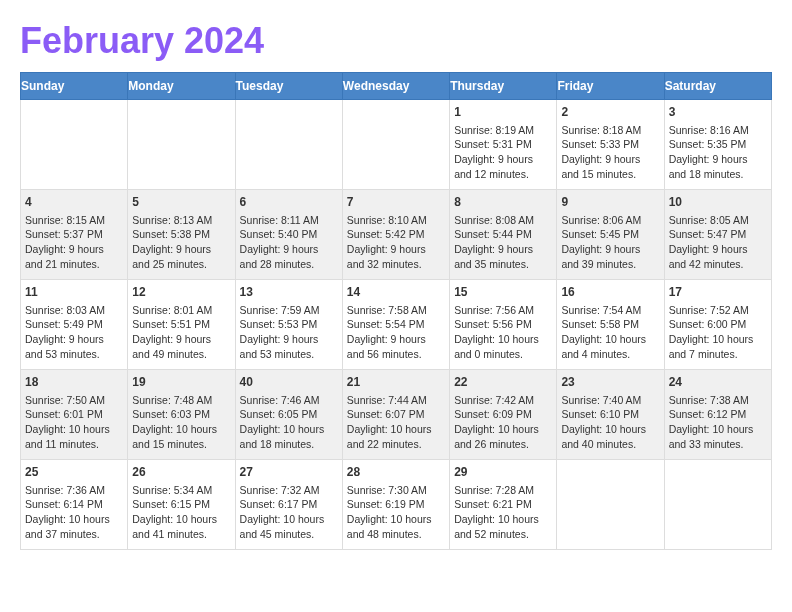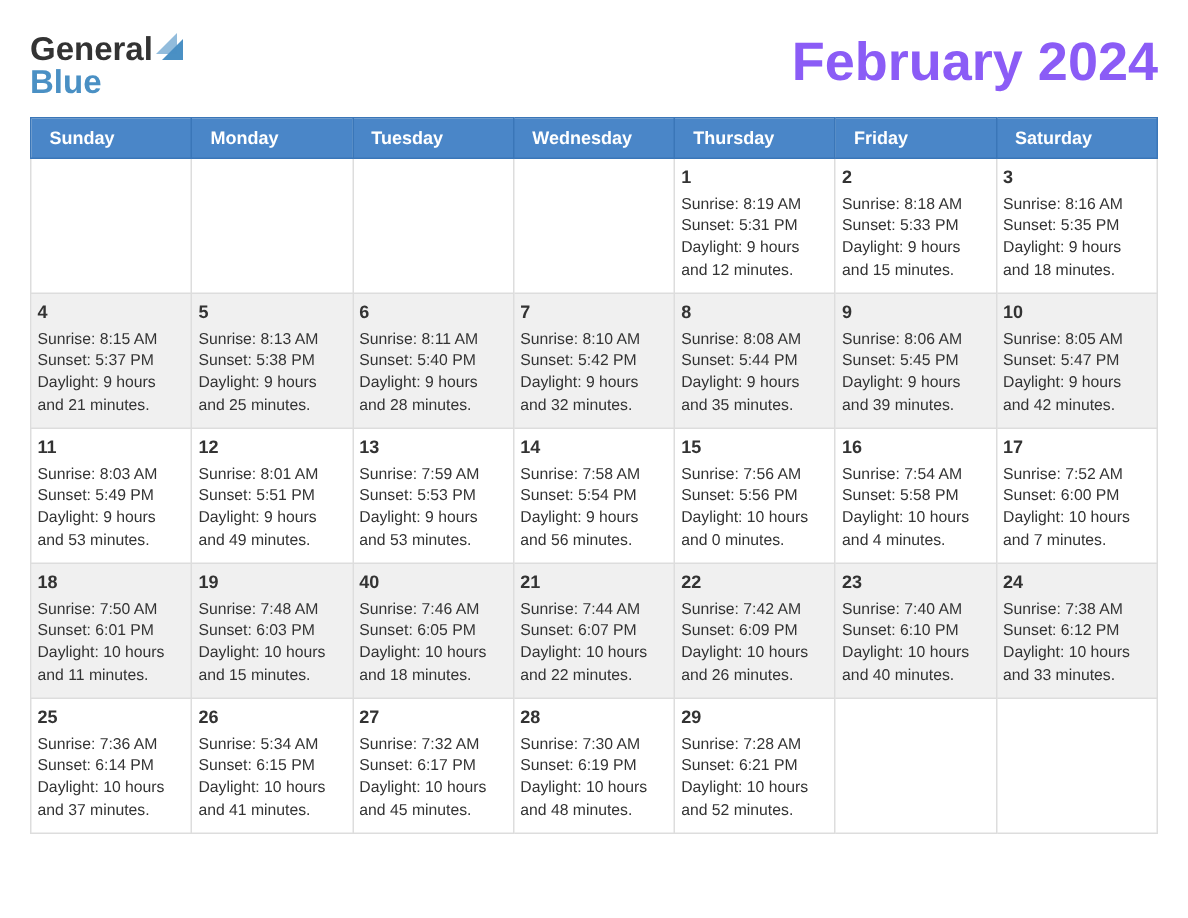--- a/index.html
+++ b/index.html
@@ -41,21 +41,21 @@
     table {
       width: 100%;
       border-collapse: collapse;
       font-size: 11px;
     }
     thead tr {
       background-color: #4a86c8;
       color: #fff;
     }
     thead th {
-      padding: 6px 12px;
+      padding: 6px 0;
       text-align: left;
       font-weight: bold;
       border: 1px solid #3a76b8;
       font-size: 12px;
     }
     tbody tr {
       background: #fff;
     }
     tbody tr.alt {
       background: #f0f0f0;
@@ -75,34 +75,20 @@
       font-size: 12px;
       display: block;
       margin-bottom: 2px;
     }
     .empty { background: #fff; }
   </style>
 </head>
 <body>
 
 <div class="header">
-  <div class="logo">
-    <div class="logo-row">
-      <div style="display:flex; flex-direction:column; align-items:flex-start;">
-        <div style="display:flex; align-items:center;">
-          <span style="font-size:22px; font-weight:bold; color:#333;">General</span>
-          <svg width="22" height="20" viewBox="0 0 22 20" style="margin-left:2px; margin-top:-2px;">
-            <polygon points="4,18 18,18 18,4" fill="#4a90c4"></polygon>
-            <polygon points="0,14 14,14 14,0" fill="#4a90c4" opacity="0.6"></polygon>
-          </svg>
-        </div>
-        <span style="font-size:22px; font-weight:bold; color:#4a90c4; margin-top:-4px;">Blue</span>
-      </div>
-    </div>
-  </div>
   <div class="title-block">
     <h1>February 2024</h1>
   </div>
 </div>
 
 <table>
   <thead>
     <tr>
     <th>Sunday</th>
         <th>Monday</th>

